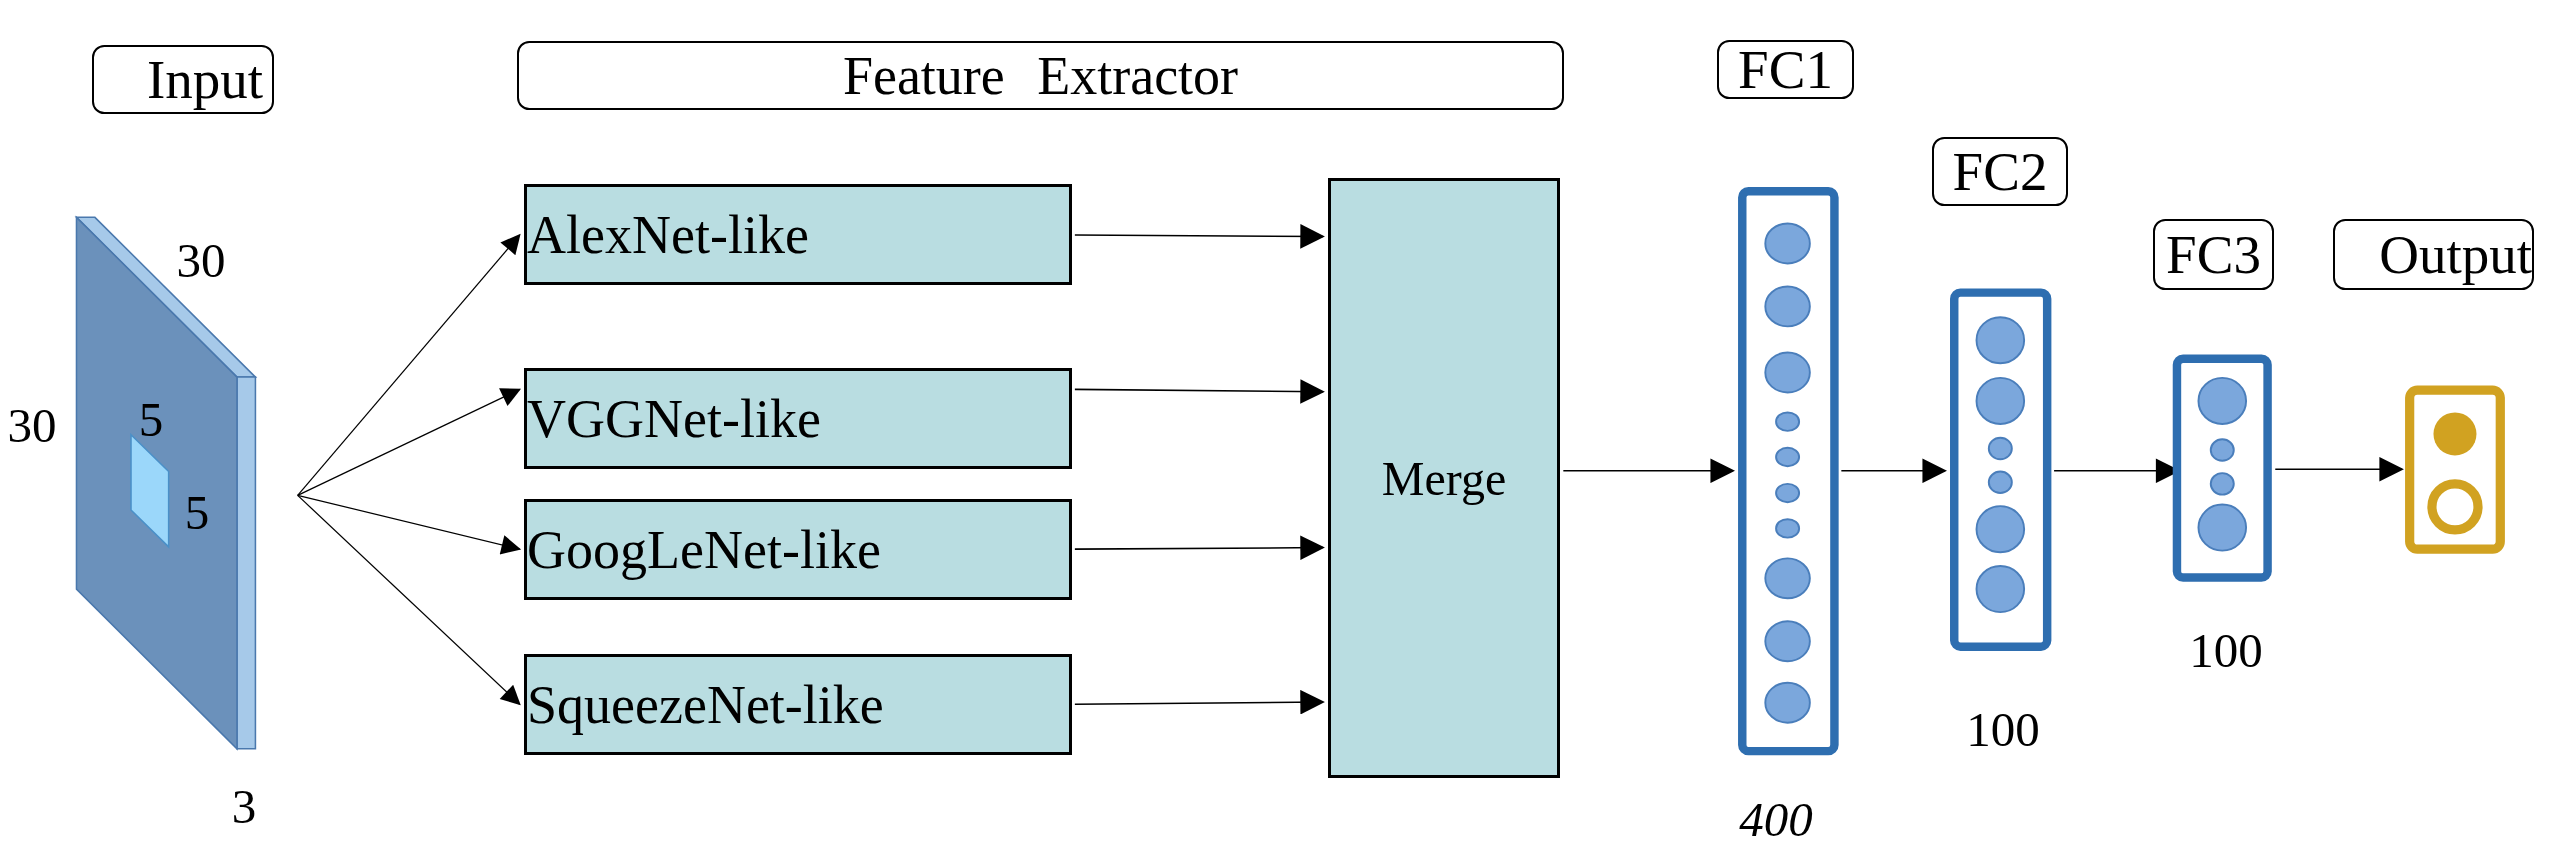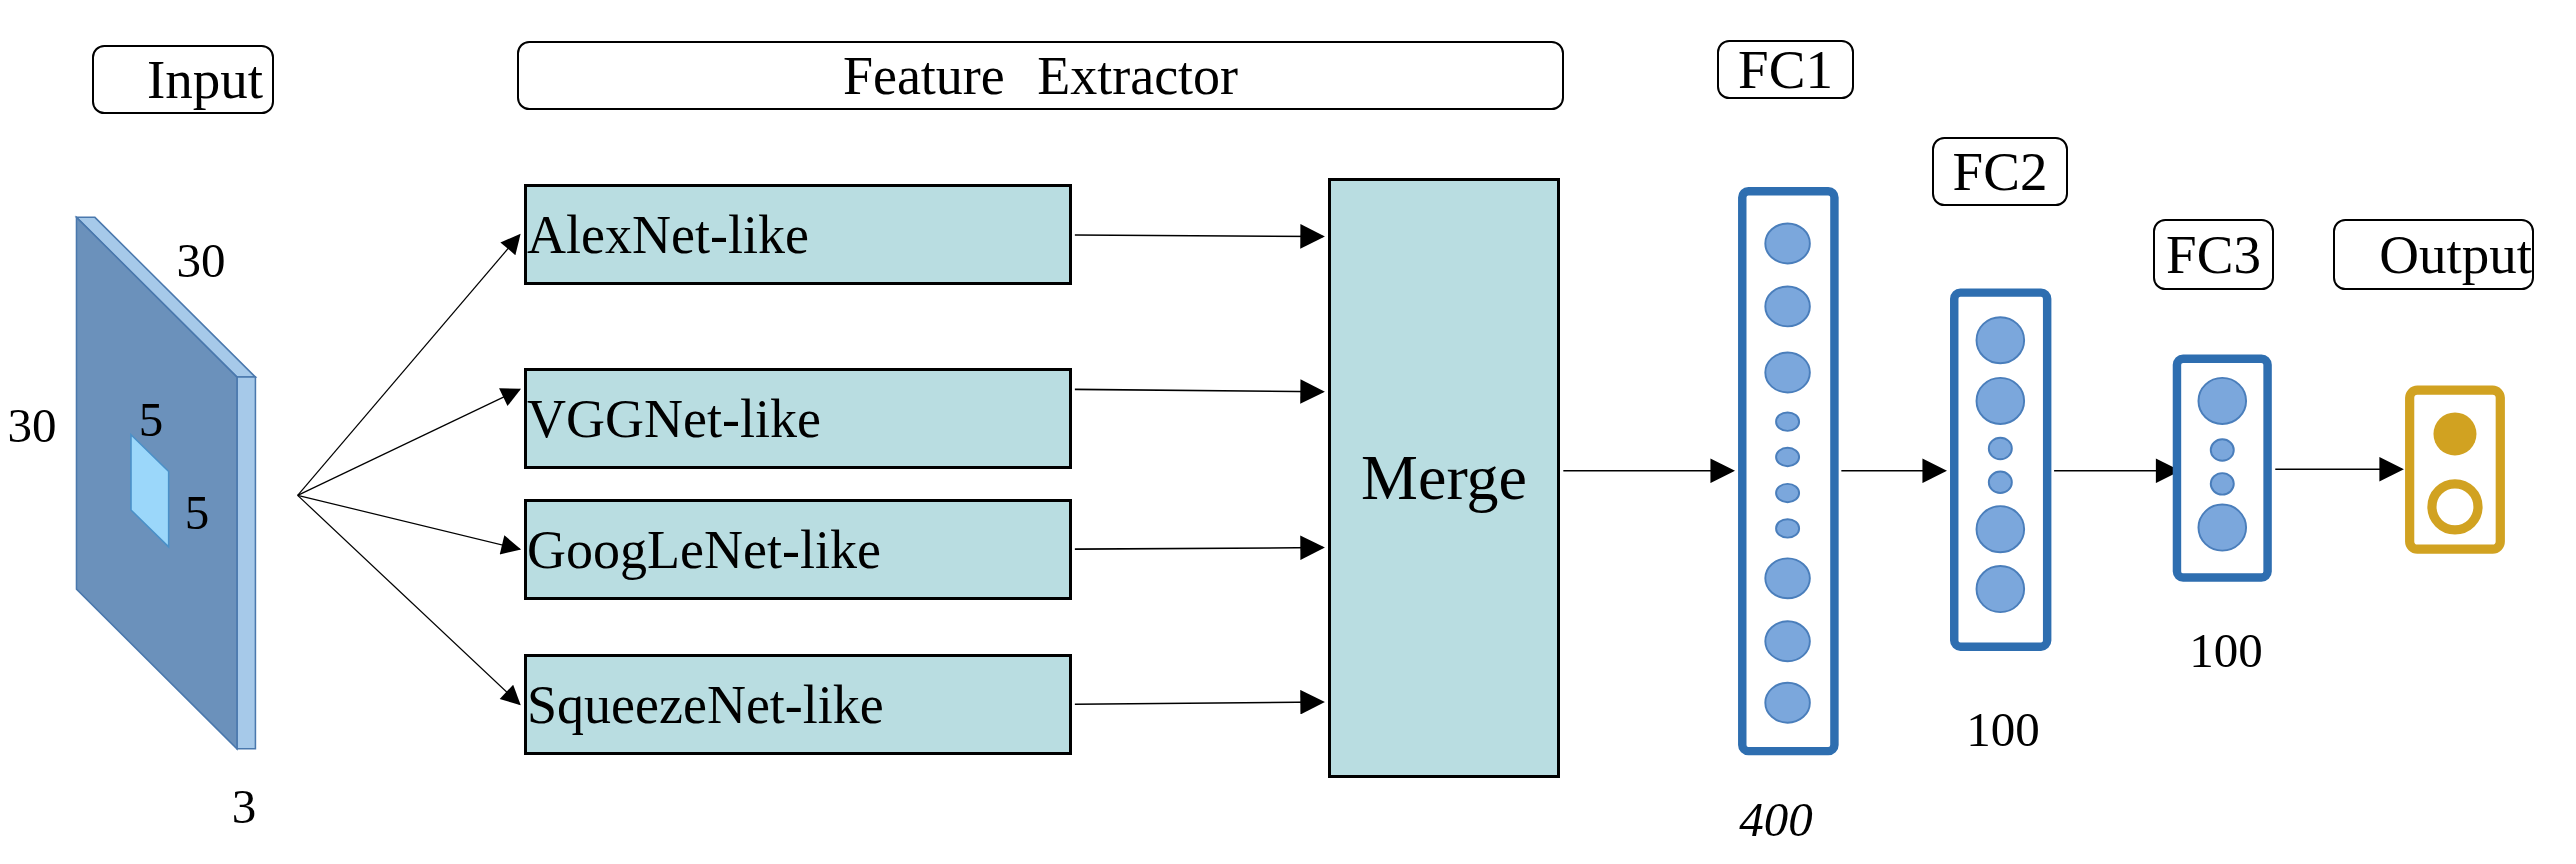--- a/index.html
+++ b/index.html
@@ -33,21 +33,21 @@
     font-size: 54px;
     white-space: nowrap;
   }
   .merge-box {
     position: absolute; z-index: 2;
     left: 1328px; top: 178px; width: 232px; height: 600px;
     background: #b9dde1;
     border: 3.1px solid #000;
     box-sizing: border-box;
     display: flex; align-items: center; justify-content: center;
-    font-size: 64px;
+    font-size: 48px;
   }
   .dim-num {
     position: absolute; z-index: 2;
     font-size: 49px;
     transform: translate(-50%, -50%);
     white-space: nowrap;
   }
   .wide-words { word-spacing: 0.35em; }
 </style>
 </head>

